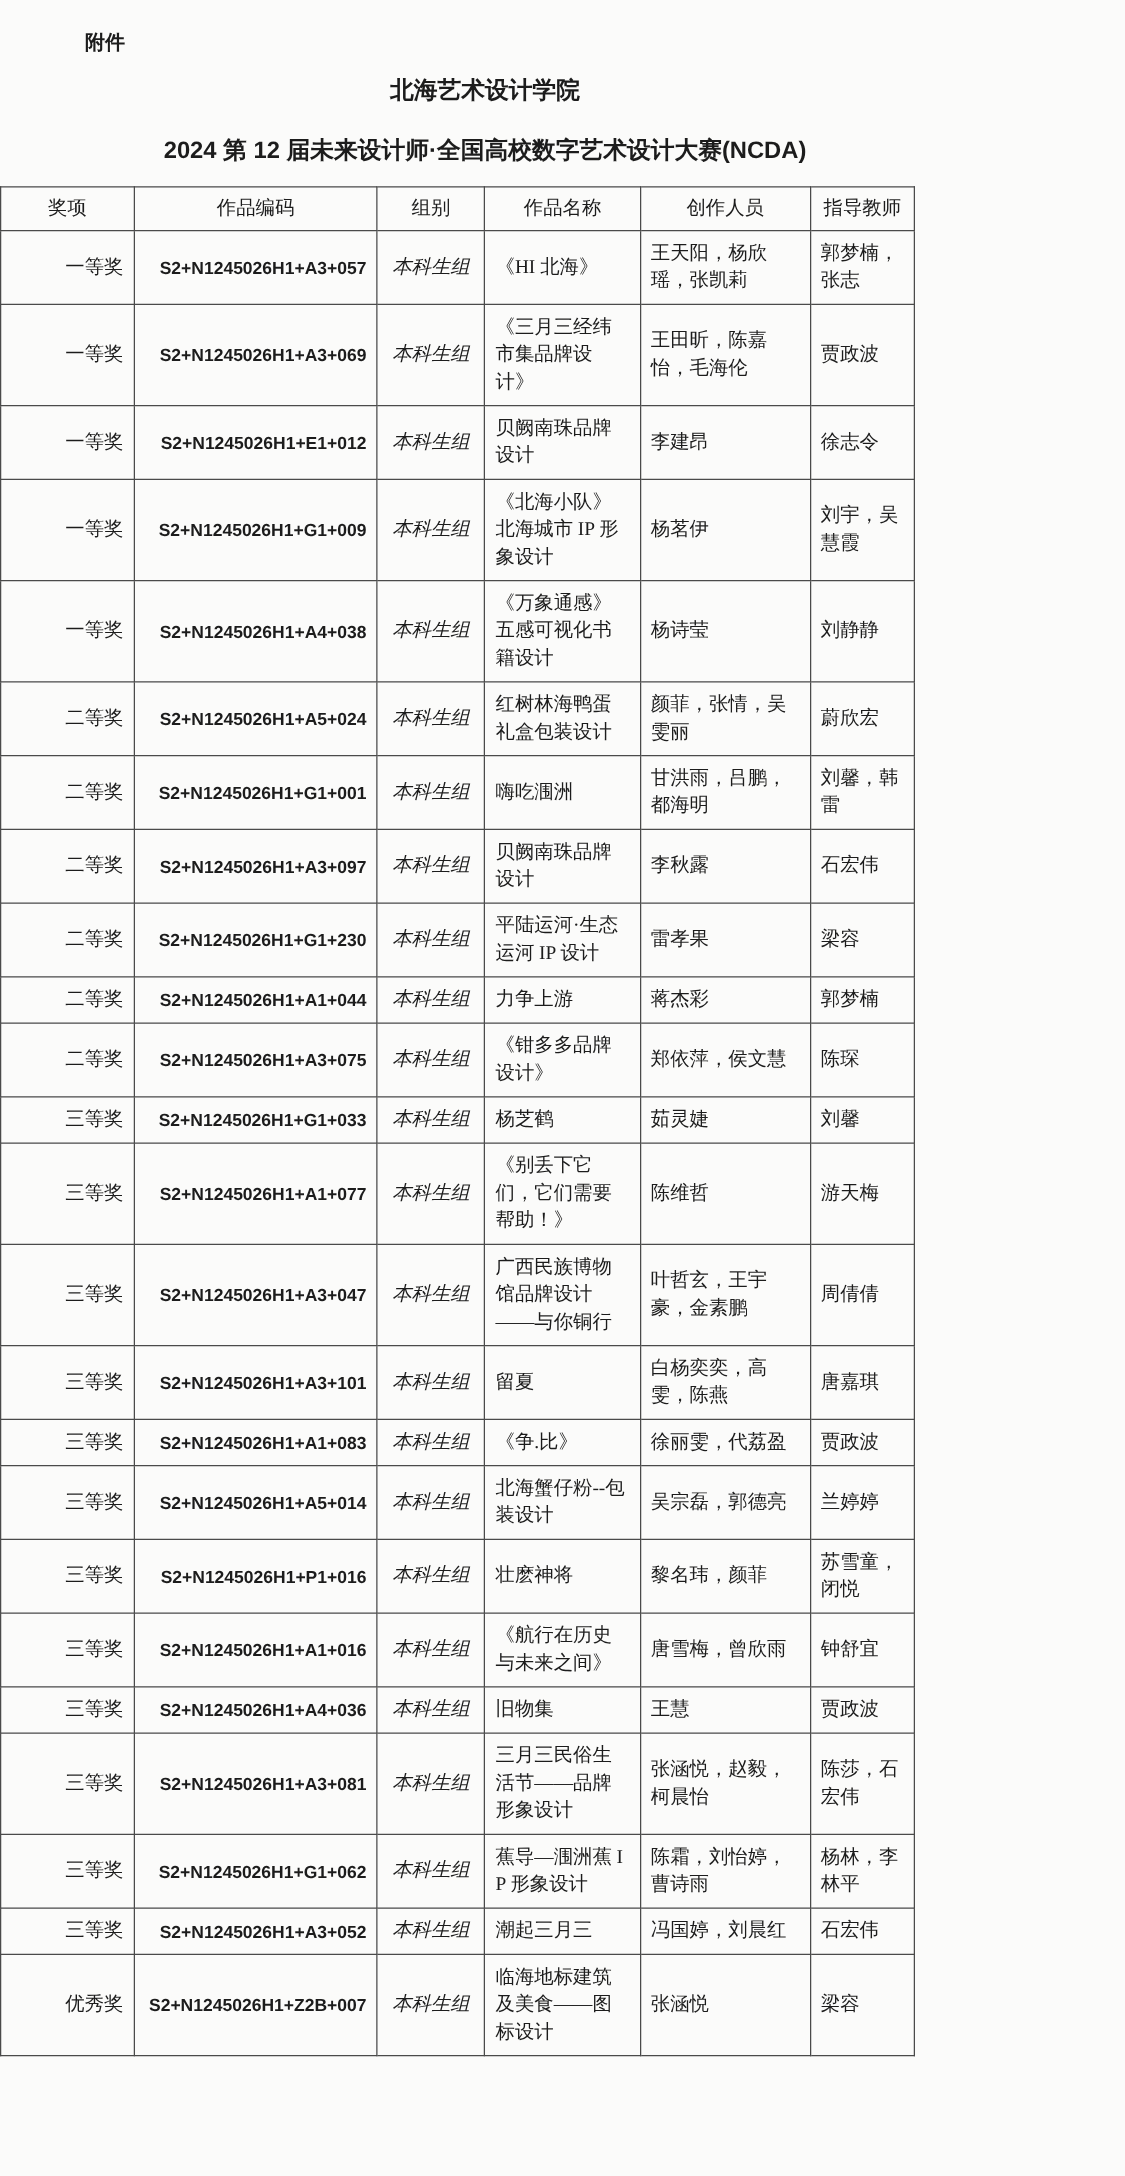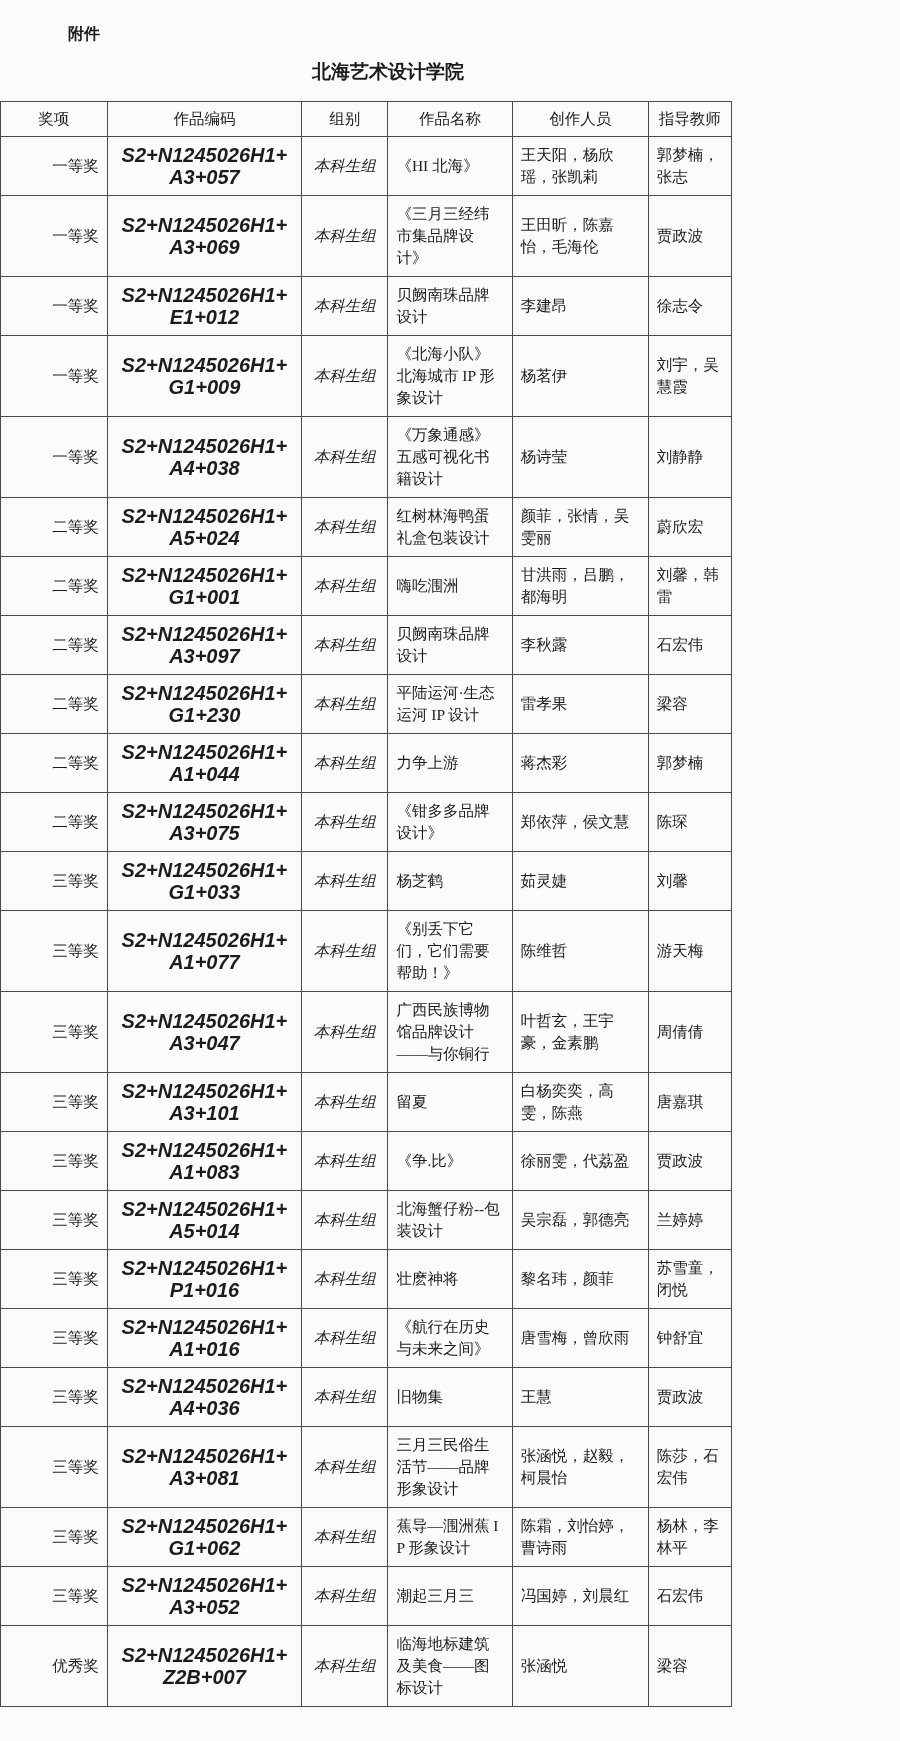--- a/index.html
+++ b/index.html
@@ -54,40 +54,40 @@
     padding: 6px 4px;
   }
   col.c-award   { width: 14.6%; }
   col.c-code    { width: 26.6%; }
   col.c-group   { width: 11.8%; }
   col.c-title   { width: 17.0%; }
   col.c-creator { width: 18.6%; }
   col.c-advisor { width: 11.4%; }
   td.cell-award { text-align: right; }
   td.cell-code  {
-    text-align: center;
+    text-align: right;
     font-family: "Liberation Sans", "DejaVu Sans", sans-serif;
     font-weight: bold;
-    font-size: 20px;
+    font-size: 14px;
     letter-spacing: 0px;
     padding-left: 2px;
     padding-right: 2px;
-    font-style: italic;
   }
   td.cell-group { text-align: center; font-style: italic; }
   td.cell-title, td.cell-creator, td.cell-advisor { text-align: left; }
   tr.section-row td { padding: 4px 8px; }
   tr.section-row td.cell-award { text-align: center; }
 </style>
 </head>
 <body>
 
 <div class="page">
   <div class="attachment">附件</div>
   <div class="title title-1">北海艺术设计学院</div>
+  <div class="title title-2">2024 第 12 届未来设计师·全国高校数字艺术设计大赛(NCDA)</div>
 
   <table class="awards">
     <colgroup>
       <col class="c-award">
         <col class="c-code">
         <col class="c-group">
       <col class="c-title">
         <col class="c-creator">
         <col class="c-advisor">
     </colgroup>

